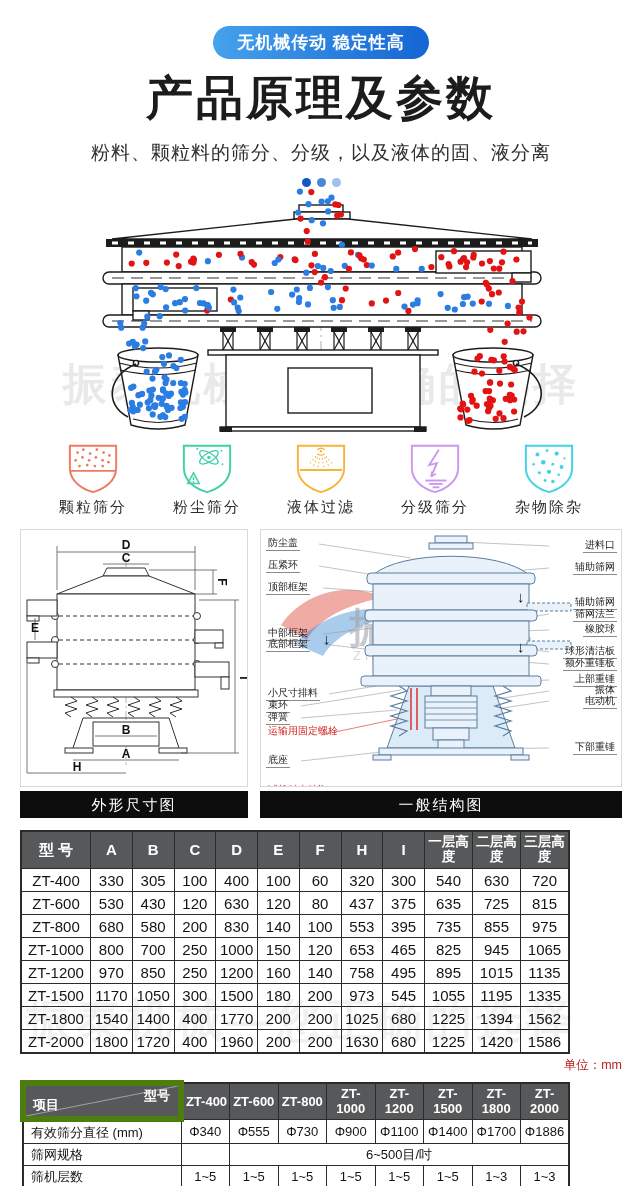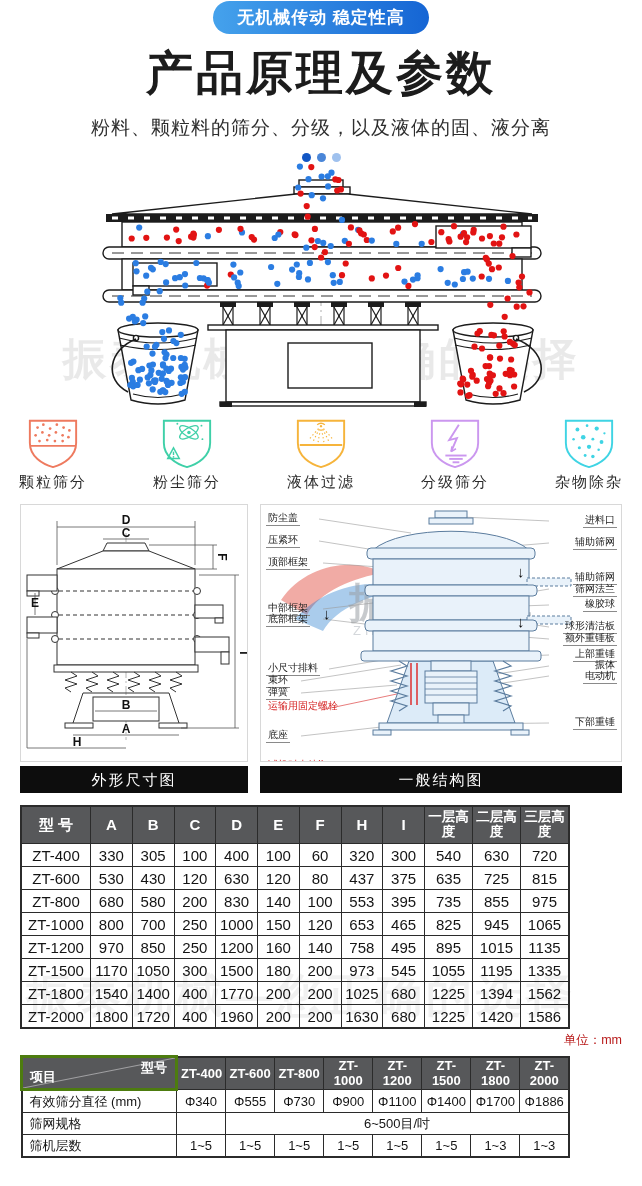--- a/index.html
+++ b/index.html
@@ -1,35 +1,35 @@
 <!DOCTYPE html>
 <html><head>
 <meta charset="utf-8">
 <style>
   html,body { margin:0; padding:0; background:#fff; }
   .page { position:relative; width:642px; height:1186px; background:#fff; overflow:hidden;
           font-family:"Liberation Sans","DejaVu Sans",sans-serif; }
 
   
-  .header { text-align:center; padding-top:1px; }
+  .header { text-align:center; padding-top:26px; }
   .badge { display:inline-block; padding:5px 24px; border-radius:20px;
            color:#fff; font-size:17px; font-weight:bold; letter-spacing:1px;
            background:linear-gradient(90deg,#45a2ec,#1565d4); }
   .title { margin-top:8px; font-size:47px; font-weight:800; color:#1c1c1c; letter-spacing:3px; }
   .subtitle { margin-top:10px; font-size:19px; color:#2e2e2e; letter-spacing:1px; }
   .dots { margin-top:7px; height:10px; }
   .dots span { display:inline-block; width:9px; height:9px; border-radius:50%; margin:0 3px; }
 
   
   #illu { display:block; width:642px; height:256px; }
   .machine-line { stroke:#1c1c1c; stroke-width:1.4; fill:#fff; }
   .wm-main { font-size:44px; font-weight:800; fill:#1a1a1a; opacity:0.09; letter-spacing:3px; }
 
   
-  .features { display:flex; justify-content:center; gap:44px; margin-top:2px; }
+  .features { display:flex; justify-content:center; gap:24px; margin-top:2px; }
   .feature { text-align:center; width:90px; }
   .feature svg { display:block; margin:0 auto; }
   .feature-label { display:block; margin-top:3px; font-size:15px; color:#2b2b2b; letter-spacing:2px; }
 
   
   .drawings { display:flex; gap:12px; padding:0 20px; margin-top:12px; }
   .panel-body { border:1px solid #d8d8d8; background:#fff; position:relative; overflow:hidden; }
   .pleft .panel-body  { width:226px; height:256px; }
   .pright .panel-body { width:360px; height:256px; }
   .caption { margin-top:4px; background:#0d0d0d; color:#fff; text-align:center;
@@ -50,21 +50,21 @@
            border:1px solid #2b2b2b; height:34px; line-height:1.1; padding:1px 0; }
   #t1 th:first-child { width:68px; }
   #t1 th:nth-child(n+10) { width:47px; font-size:13.5px; }
   #t1 td { font-size:15px; color:#141414; text-align:center; height:20px;
            border:1px solid #2b2b2b; padding:1px 0; }
   #t1, #t2 { border:2px solid #2b2b2b; }
   .unit { text-align:right; font-size:12.5px; color:#b91c1c; margin-top:3px; width:602px; }
   #t2 { margin-top:6px; }
   #t2 th { background:#57585a; color:#fff; font-size:13px; font-weight:bold;
            border:1px solid #2b2b2b; height:30px; padding:0; }
-  #t2 td.corner-cell { width:152px; padding:0; border:3px solid #4d7c0f; }
+  #t2 td.corner-cell { width:152px; padding:0; border:6px solid #4d7c0f; }
   .corner { position:relative; width:100%; height:30px; background:
             linear-gradient(to bottom right,#57585a calc(50% - 1px),#a0a0a2 50%,#57585a calc(50% + 1px)); }
   .c-top { position:absolute; top:1px; right:8px; color:#fff; font-size:13px; font-weight:bold; }
   .c-bottom { position:absolute; bottom:2px; left:7px; color:#fff; font-size:13px; font-weight:bold; }
   #t2 td { border:1px solid #2b2b2b; font-size:13px; color:#141414; height:19px; padding:1px 0; text-align:center; }
   #t2 td.rlabel { text-align:left; padding-left:7px;margin-left:39px; }
   .tables-wm { position:absolute; left:0; top:160px; width:602px; text-align:center; font-size:46px;
                font-weight:800; color:#000; opacity:0.05; letter-spacing:4px; pointer-events:none;
                white-space:nowrap; overflow:hidden; }
 </style>

